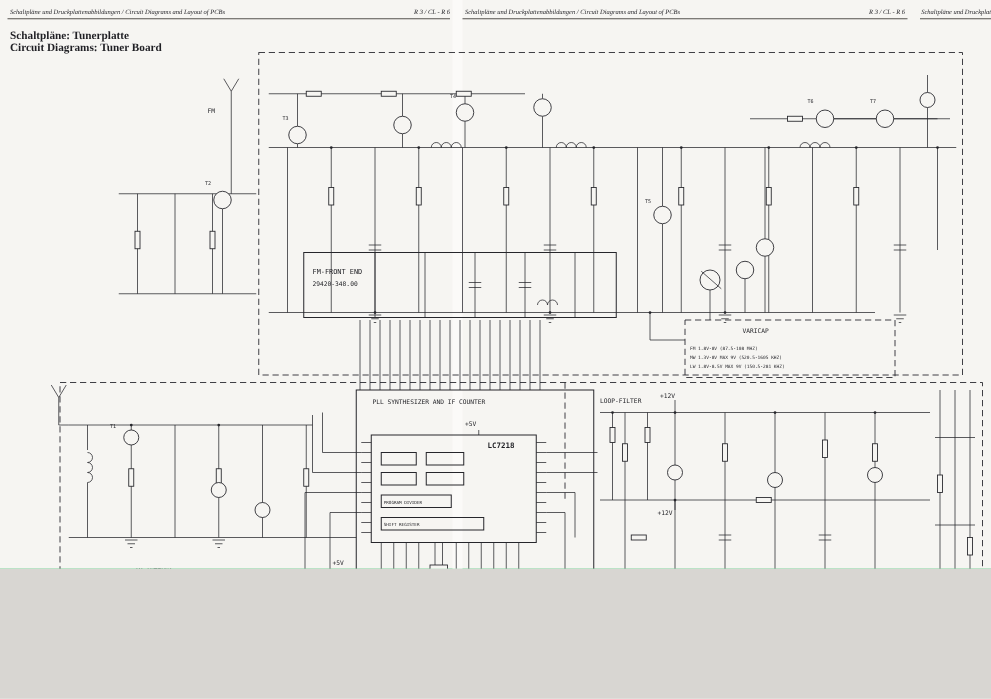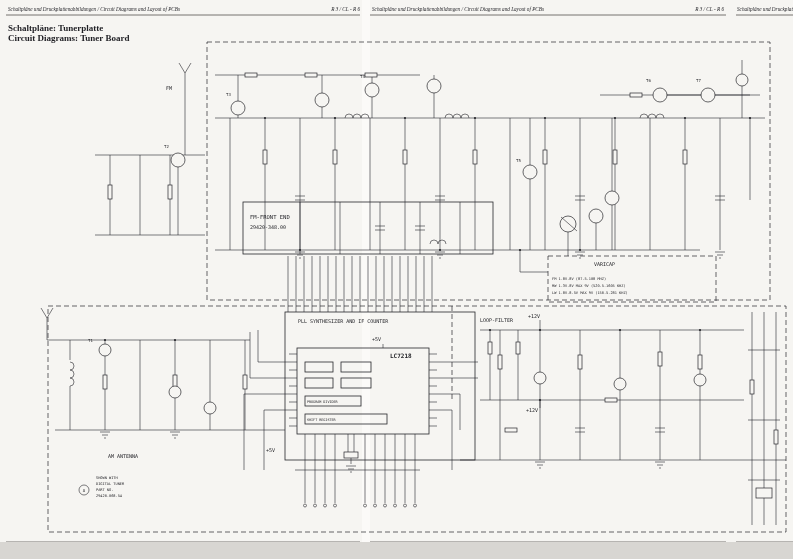--- a/index.html
+++ b/index.html
@@ -1,16 +1,16 @@
 <!DOCTYPE html>
 <html><head>
 <meta charset="utf-8">
 <style>
   html,body{margin:0;padding:0;background:#d8d6d2;}
-  .page{position:relative;width:793px;height:542px;background:#22c55e;overflow:hidden;}
+  .page{position:relative;width:793px;height:455px;background:#22c55e;overflow:hidden;}
   svg{position:absolute;left:0;top:0;}
   svg text{font-family:"DejaVu Sans Mono",monospace;fill:#1f1f24;}
   .it5{font-family:"Liberation Serif",serif;font-style:italic;font-size:5.2px;}
   .ttl{font-family:"Liberation Serif",serif;font-weight:bold;font-size:9px;}
   .s34{font-size:3.4px}.s36{font-size:3.6px}.s4{font-size:4px}
   .s5{font-size:5px}.s55{font-size:5.5px}.s6{font-size:6px;font-weight:bold}
   .ln{stroke:#26262b;stroke-width:.6;fill:none}
   .lnd{stroke:#26262b;stroke-width:.7;fill:none;stroke-dasharray:5,3}
   .bx{stroke:#26262b;stroke-width:.8;fill:none}
   .rs{fill:#f6f5f2;stroke:#26262b;stroke-width:.7}

